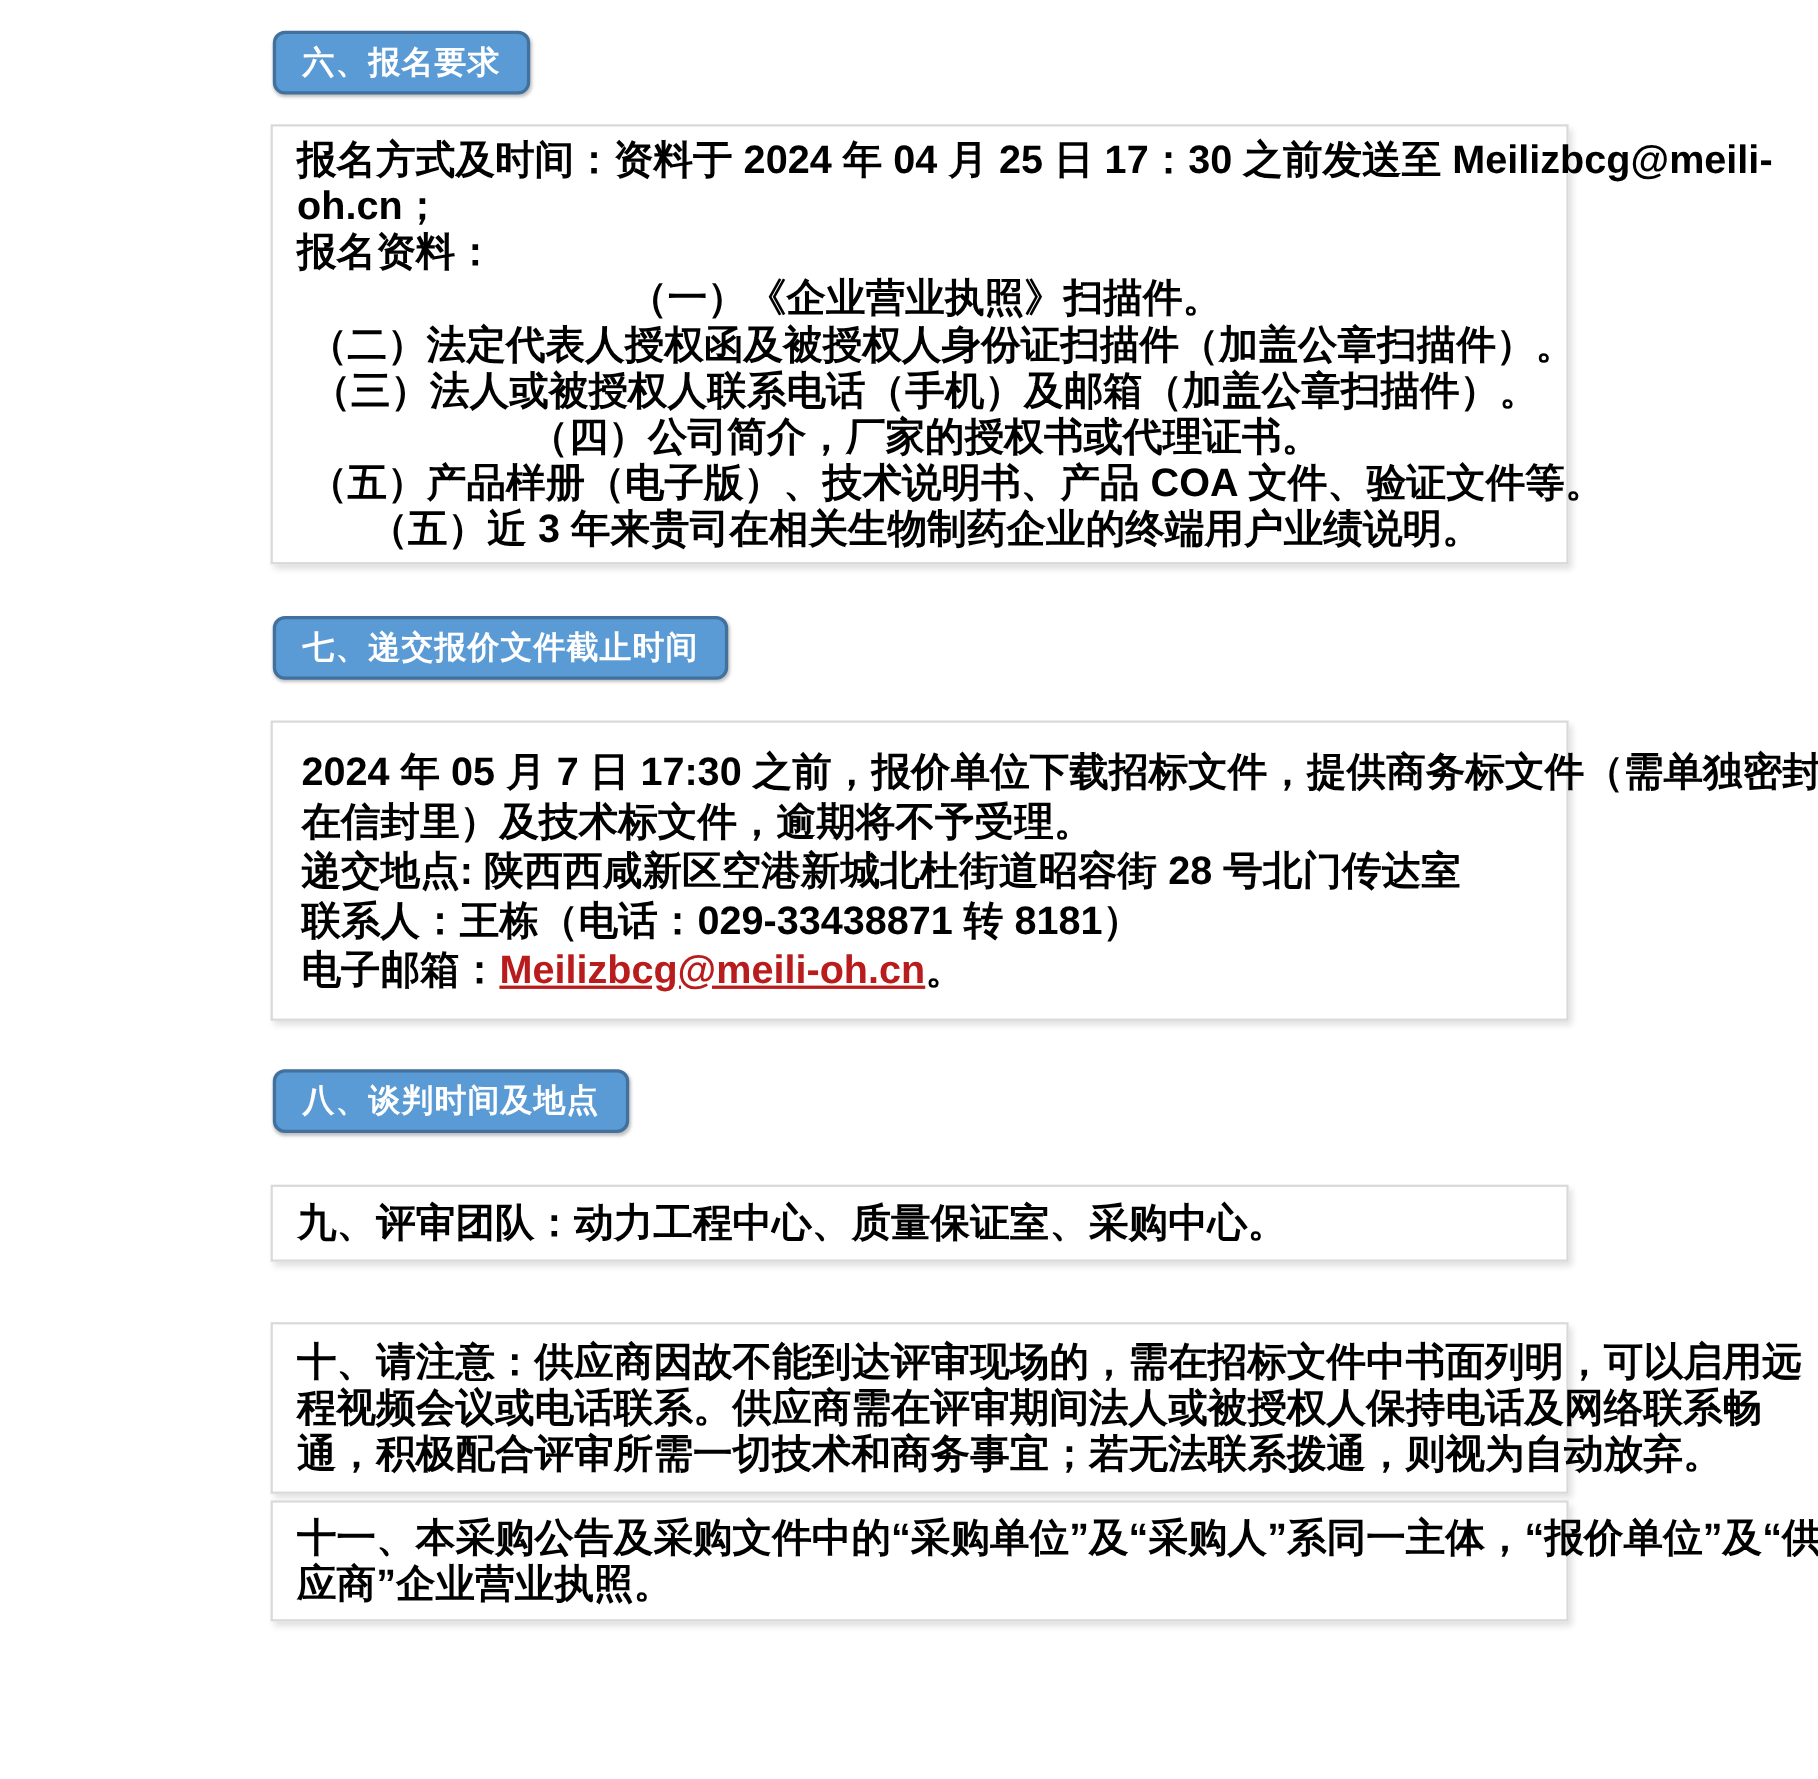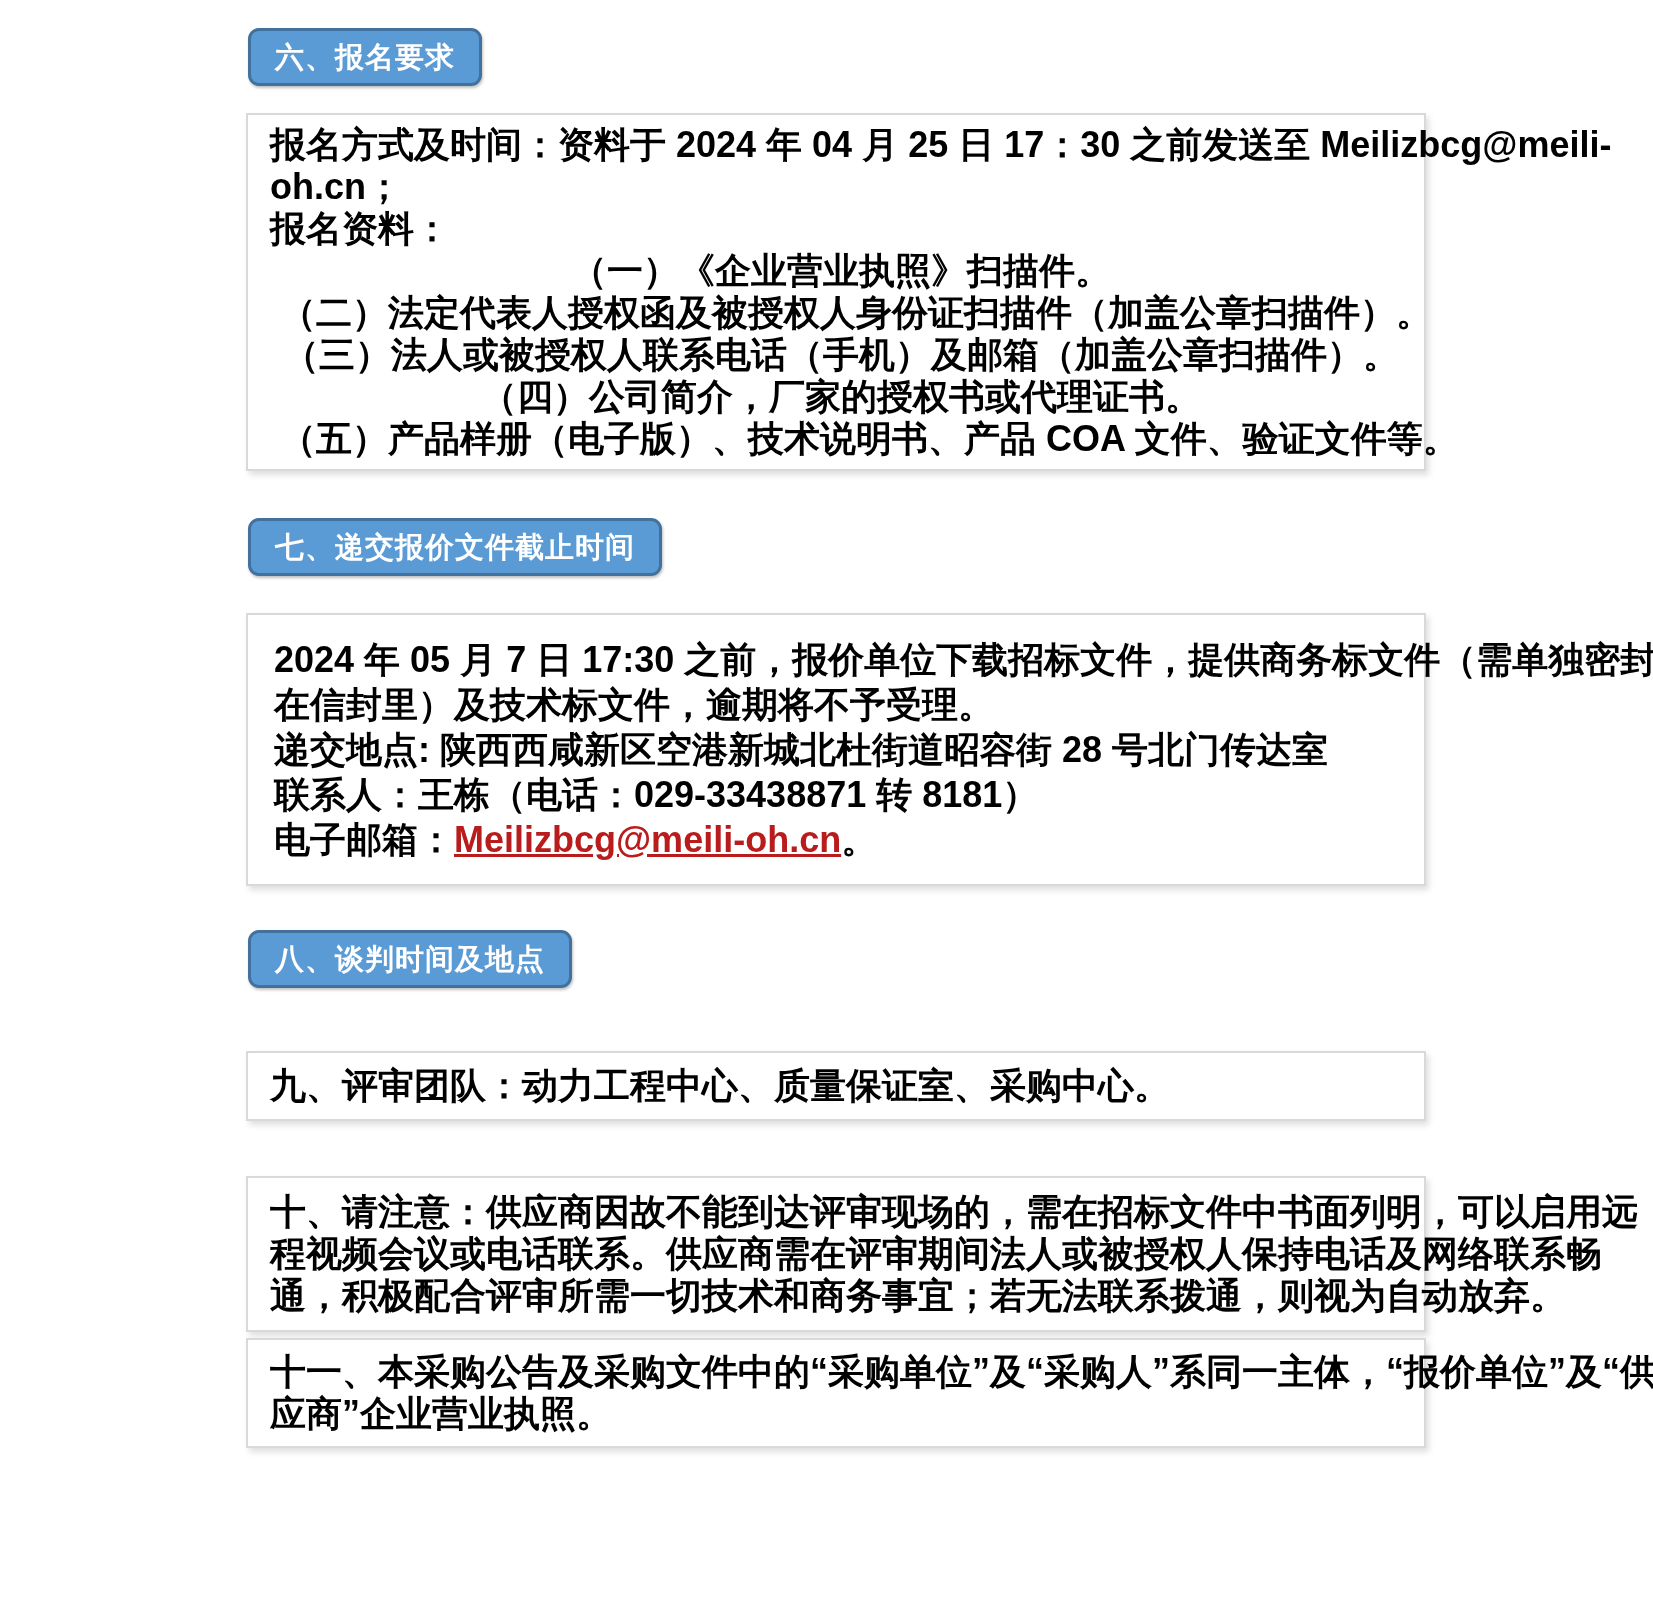--- a/index.html
+++ b/index.html
@@ -31,21 +31,21 @@
     color: #ffffff;
     font-size: 29px;
     line-height: 1;
     letter-spacing: 1px;
     padding: 12px 24px 11px 24px;
     box-shadow: 1px 2px 3px rgba(0,0,0,0.25);
     margin-left: 2px;
   }
   .badge-6 { margin-bottom: 27px; }
   .badge-7 { margin-bottom: 37px; }
-  .badge-8 { margin-bottom: 63px; }
+  .badge-8 { margin-bottom: 47px; }
   .box {
     width: 1180px;
     background: #ffffff;
     border: 2px solid #d9d9d9;
     box-shadow: 3px 4px 6px rgba(0,0,0,0.13);
   }
   .box p {
     margin: 0;
     font-size: 36px;
     line-height: 42px;
@@ -77,20 +77,21 @@
 
     <div class="box box-registration">
       <p>报名方式及时间：资料于 2024 年 04 月 25 日 17：30 之前发送至 Meilizbcg@meili-</p>
       <p>oh.cn；</p>
       <p>报名资料：</p>
       <p class="item-indent">（一）《企业营业执照》扫描件。</p>
       <p class="item-indent">（二）法定代表人授权函及被授权人身份证扫描件（加盖公章扫描件）。</p>
       <p class="item-indent">（三）法人或被授权人联系电话（手机）及邮箱（加盖公章扫描件）。</p>
       <p class="item-indent">（四）公司简介，厂家的授权书或代理证书。</p>
       <p class="item-indent">（五）产品样册（电子版）、技术说明书、产品 COA 文件、验证文件等。</p>
+      <p class="item-indent">（五）近 3 年来贵司在相关生物制药企业的终端用户业绩说明。</p>
     </div>
 
     <div class="badge badge-7">
       <span>七、递交报价文件截止时间</span>
     </div>
 
     <div class="box box-deadline">
       <p>2024 年 05 月 7 日 17:30 之前，报价单位下载招标文件，提供商务标文件（需单独密封</p>
       <p>在信封里）及技术标文件，逾期将不予受理。</p>
       <p>递交地点: 陕西西咸新区空港新城北杜街道昭容街 28 号北门传达室</p>

